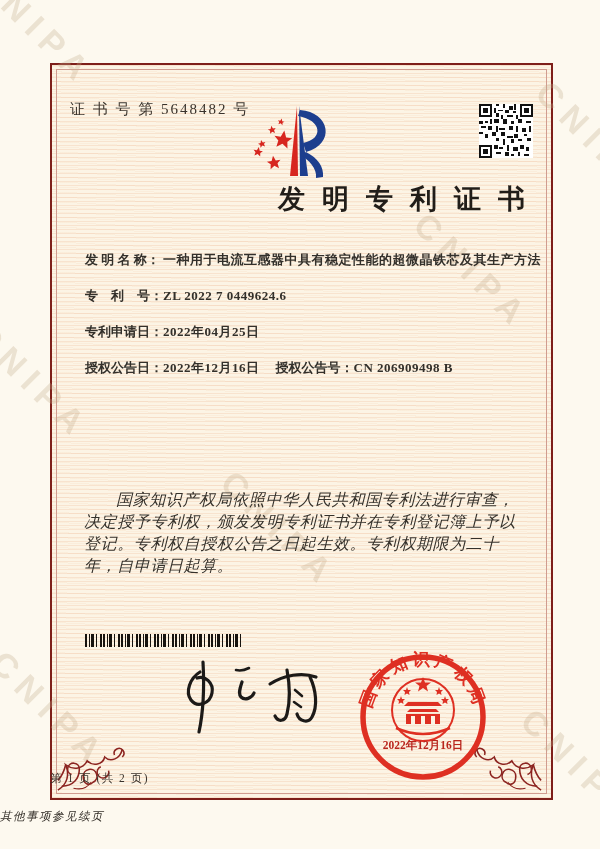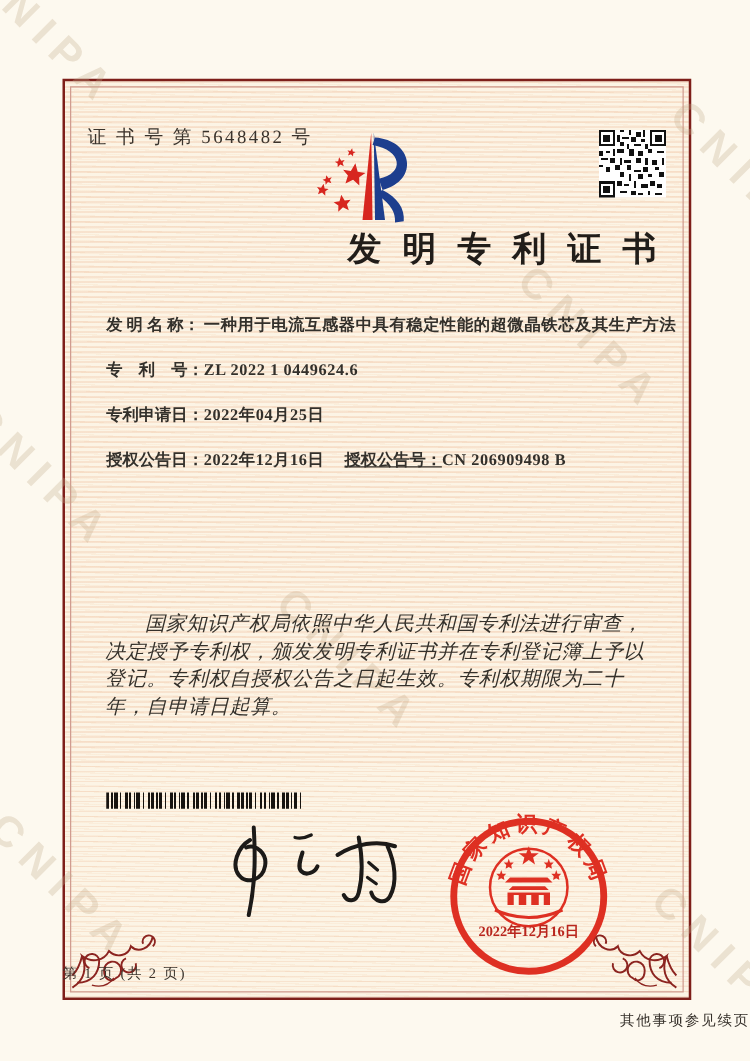--- a/index.html
+++ b/index.html
@@ -26,21 +26,21 @@
   .logo{position:absolute;left:246px;top:102px;}
   .qr{position:absolute;left:479px;top:104px;}
 
   .title{position:absolute;left:42px;top:181px;width:500px;text-align:right;
          font-size:27px;font-weight:bold;letter-spacing:17px;text-indent:17px;color:#211d19;}
 
   .fields{position:absolute;left:85px;top:242px;width:440px;font-size:13px;font-weight:bold;color:#33302b;}
   .frow{height:36px;line-height:36px;white-space:nowrap;}
   .flabel{display:inline-block;width:78px;white-space:nowrap;vertical-align:top;}
   .fvalue{letter-spacing:0.5px;}
-  .pair2{margin-left:16px;text-decoration:underline;}
+  .pair2{margin-left:16px;}
 
   .paras{position:absolute;left:84px;top:489px;width:434px;font-size:16px;font-style:italic;
          line-height:22px;letter-spacing:0.6px;color:#35312b;}
   .paras p{margin:0;text-indent:2em;}
 
   .barcode{position:absolute;left:85px;top:634px;width:156px;height:13px;
     background:repeating-linear-gradient(90deg,
       #17130f 0 2px, transparent 2px 4px,
       #17130f 4px 5px, transparent 5px 6px,
       #17130f 6px 9px, transparent 9px 11px,
@@ -48,22 +48,22 @@
       #17130f 15px 17px, transparent 17px 18px);}
 
   .officer{position:absolute;left:85px;top:686px;font-family:"Liberation Sans","DejaVu Sans",sans-serif;
            font-weight:bold;font-size:14px;letter-spacing:3px;color:#2b2724;line-height:26px;}
   .signature{position:absolute;left:170px;top:656px;z-index:3;}
 
   .seal{position:absolute;left:352px;top:646px;z-index:3;mix-blend-mode:multiply;opacity:.95;}
 
   .pagefooter{position:absolute;left:50px;top:771px;width:500px;text-align:left;
               font-size:11.5px;letter-spacing:1.5px;color:#3a332c;}
-  .contnote{position:absolute;left:0;top:809px;width:600px;text-align:right;
-            font-size:11.5px;letter-spacing:1.5px;color:#35302a;}
+  .contnote{position:absolute;left:0;top:809px;width:600px;text-align:left;
+            font-size:11.5px;font-style:italic;letter-spacing:1.5px;color:#35302a;}
 
   .flourish{position:absolute;z-index:2;}
   .flourish.br{transform:scaleX(-1);}
 </style>
 </head>
 <body>
 
 <div class="wm" style="left:-38px;top:8px;">CNIPA</div>
 <div class="wm" style="left:520px;top:120px;">CNIPA</div>
 <div class="wm" style="left:398px;top:252px;">CNIPA</div>
@@ -189,21 +189,21 @@
     </g>
   </svg>
 
   <div class="title">发明专利证书</div>
 
   <div class="fields">
     <div class="frow">
       <span class="flabel">发 明 名 称：</span><span class="fvalue">一种用于电流互感器中具有稳定性能的超微晶铁芯及其生产方法</span>
     </div>
     <div class="frow">
-      <span class="flabel">专　利　号：</span><span class="fvalue">ZL 2022 1 0449624.6</span>
+      <span class="flabel">专　利　号：</span><span class="fvalue">ZL 2022 7 0449624.6</span>
     </div>
     <div class="frow">
       <span class="flabel">专利申请日：</span><span class="fvalue">2022年04月25日</span>
     </div>
     <div class="frow">
       <span class="flabel">授权公告日：</span><span class="fvalue">2022年12月16日</span><span class="pair2 flabel" style="width:auto;">授权公告号：</span><span class="fvalue">CN 206909498 B</span>
     </div>
   </div>
 
   <div class="paras">

